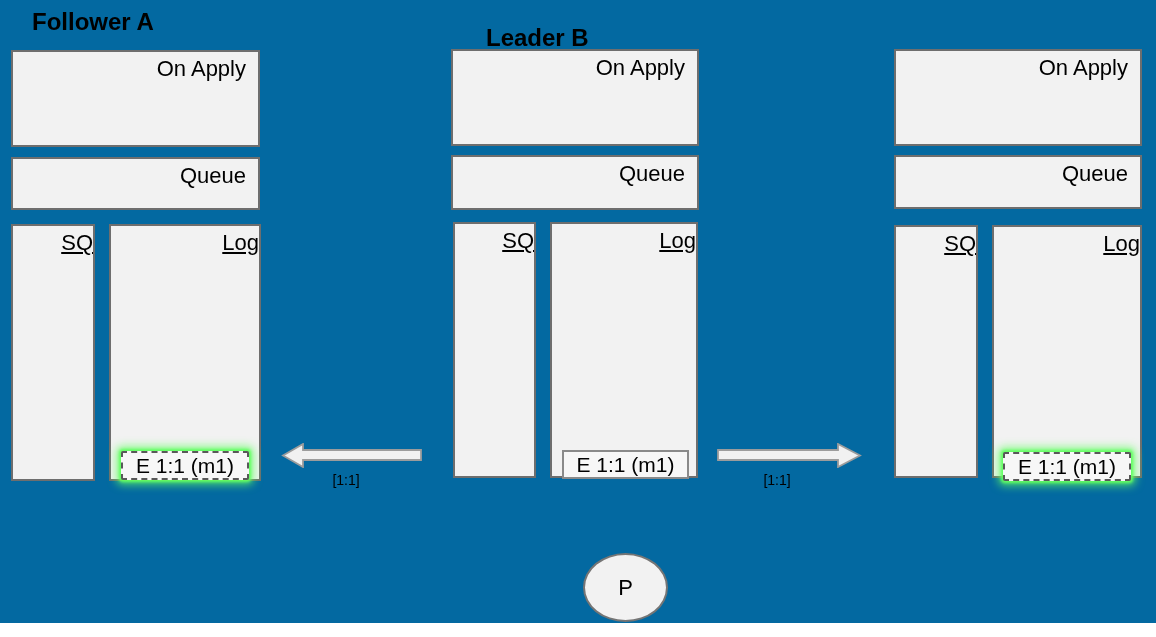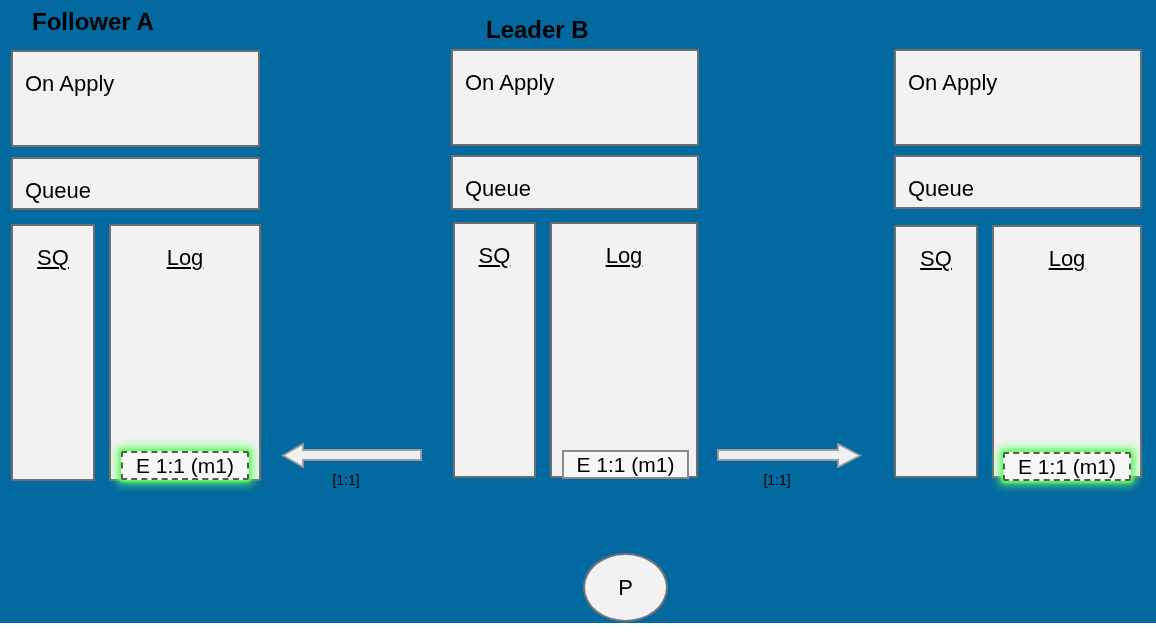--- a/index.html
+++ b/index.html
@@ -26,21 +26,22 @@
   .box {
     position: absolute;
     box-sizing: border-box;
     background: #f2f2f2;
     border: 2px solid #6e6e6e;
     font-size: 22px;
     line-height: 1.15;
   }
   .box .lbl {
     display: block;
-    padding: 19px 12px 0 12px;
+    padding: 4px 12px 0 12px;
+    text-align: right;
   }
   .box--center {
     text-align: center;
   }
   .box--center .lbl {
     padding-left: 0;
     padding-right: 0;
     text-decoration: underline;
   }
   .entry {
@@ -113,21 +114,21 @@
   </div>
 
   <div class="box box--center" style="left:109px; top:224px; width:152px; height:257px;">
     <span class="lbl">Log</span>
   </div>
 
   <div class="entry entry--highlight" style="left:121px; top:439px; width:128px; height:29px;">
     <span>E 1:1 (m1)</span>
   </div>
 
-  <div class="node-title" style="left:486px; top:16px;">Leader B</div>
+  <div class="node-title" style="left:486px; top:24px;">Leader B</div>
 
   <div class="box" style="left:451px; top:49px; width:248px; height:97px;">
     <span class="lbl">On Apply</span>
   </div>
 
   <div class="box" style="left:451px; top:155px; width:248px; height:55px;">
     <span class="lbl">Queue</span>
   </div>
 
   <div class="box box--center" style="left:453px; top:222px; width:83px; height:256px;">

